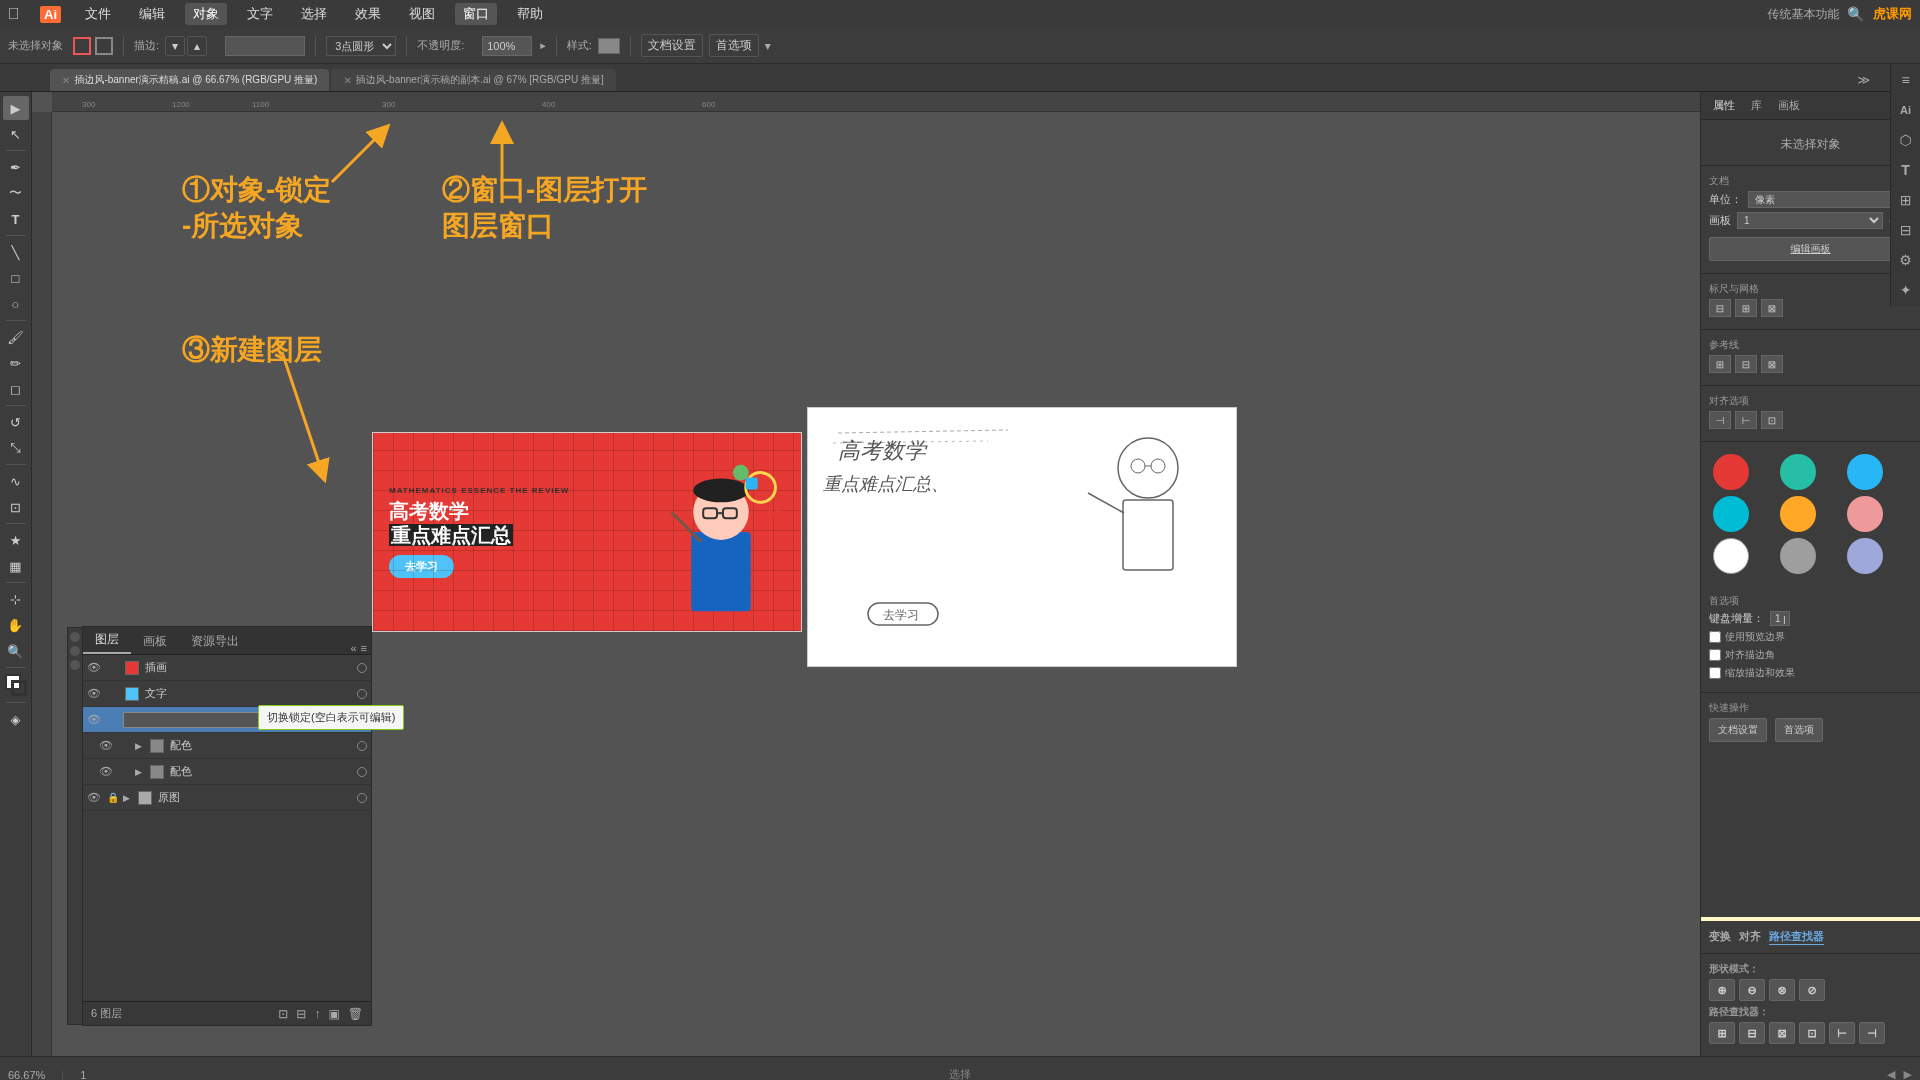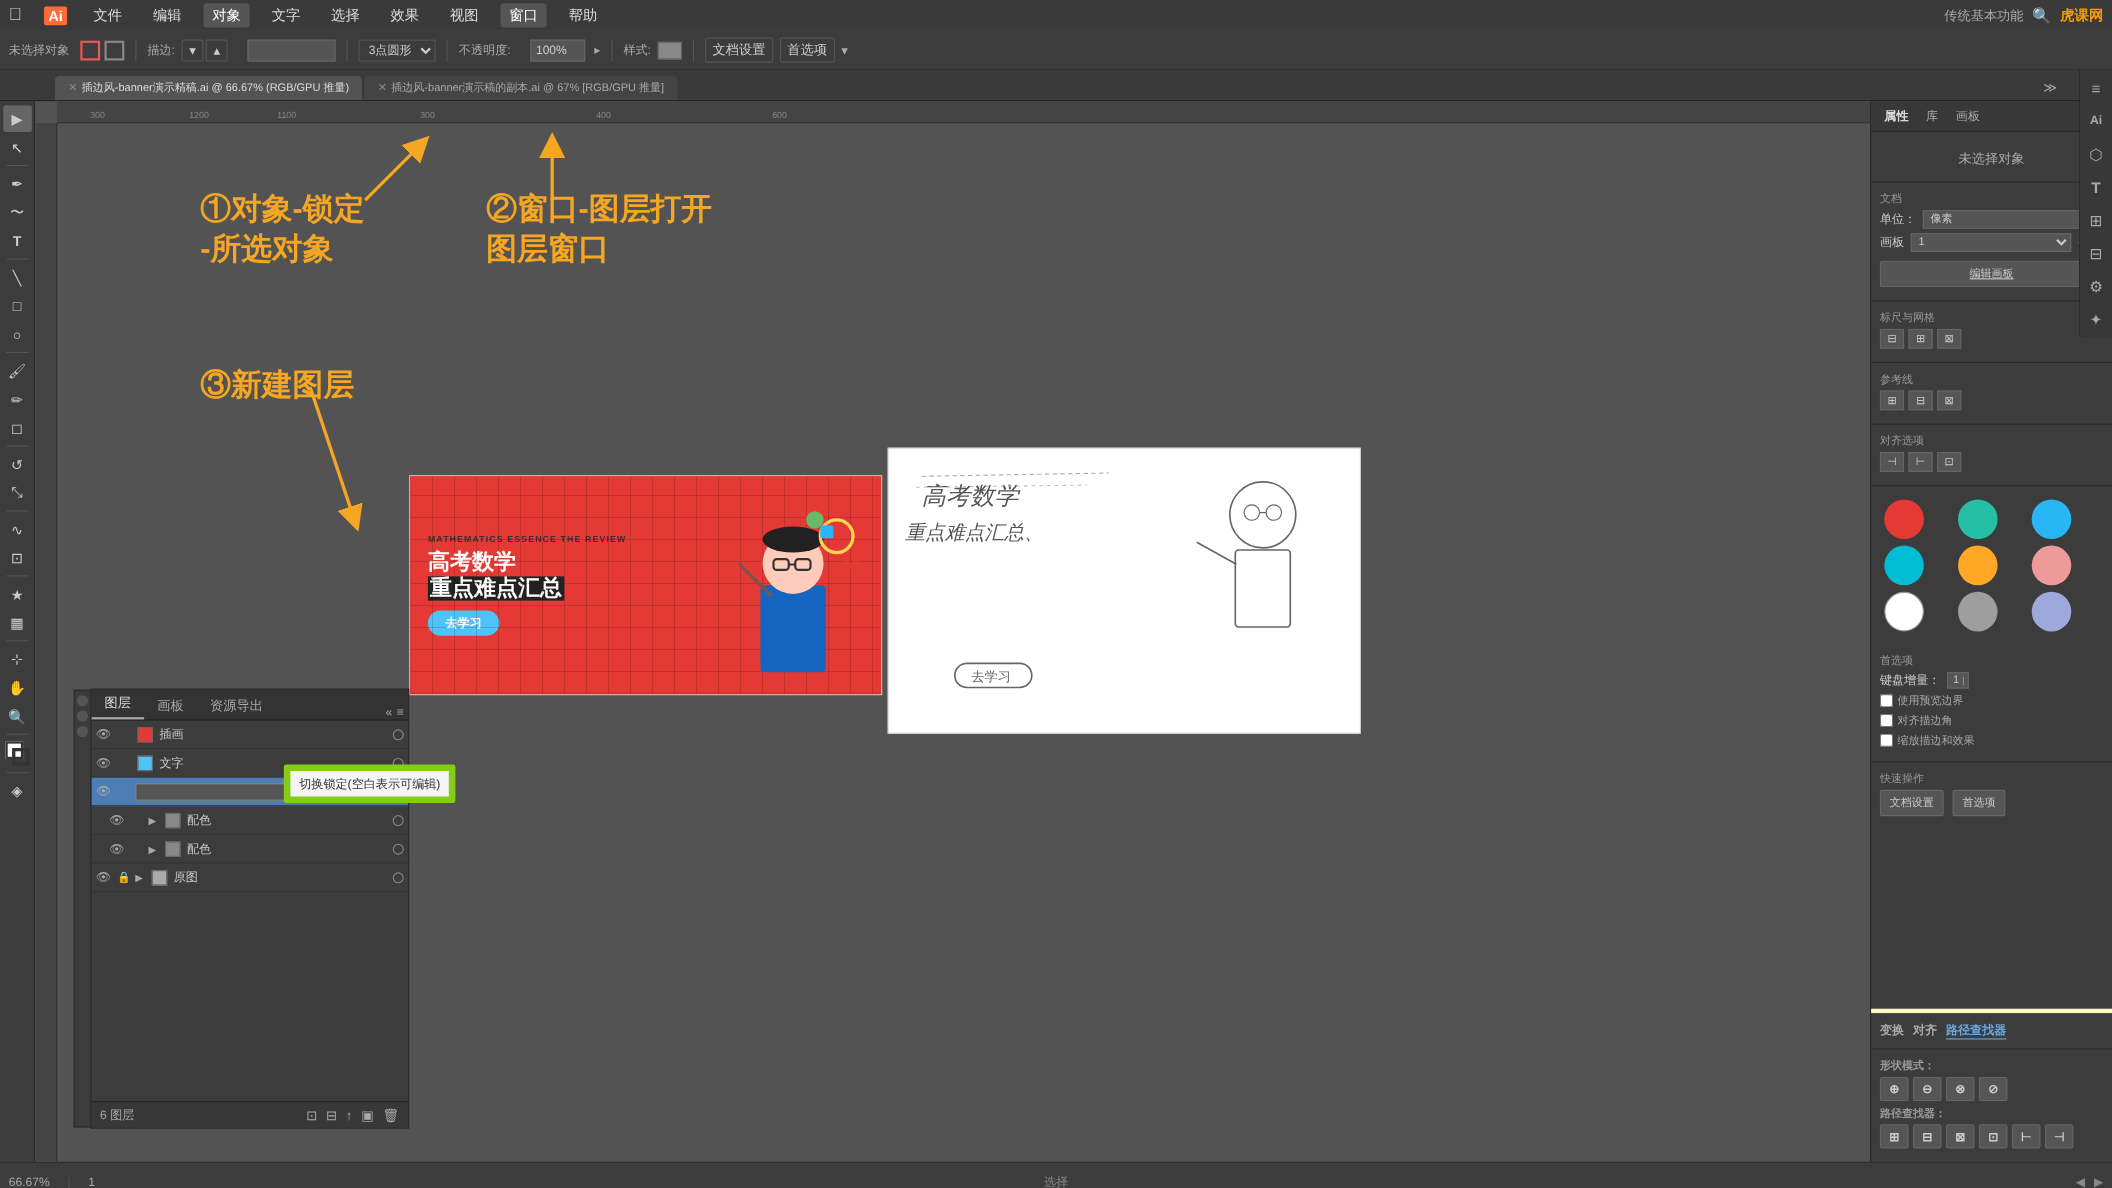--- a/index.html
+++ b/index.html
@@ -167,36 +167,36 @@
     .layer-indent { padding-left: 16px; }
     .layer-status-bar {
       height: 24px; background: #383838; border-top: 1px solid #222;
       display: flex; align-items: center; padding: 0 8px; gap: 8px;
       font-size: 11px; color: #aaa;
     }
     .status-icon { font-size: 12px; cursor: pointer; color: #aaa; }
 
     
     .tooltip {
-      position: absolute; background: #f5f5f5; border: 6px solid #84cc16;
+      position: absolute; background: #f5f5f5; border: 1px solid #84cc16;
       padding: 4px 8px; font-size: 11px; color: #333; white-space: nowrap;
       border-radius: 2px; z-index: 100; bottom: 295px; left: 175px; text-align: right;
     }
 
     
     .right-panel {
       width: 220px; background: #3c3c3c; border-left: 1px solid #2a2a2a;
       display: flex; flex-direction: column;
     }
     .right-panel-top {
       height: 28px; display: flex; align-items: center; padding: 0 8px;
       border-bottom: 1px solid #2a2a2a; gap: 8px; background: #383838;
     }
     .rpanel-tab { font-size: 11px; color: #aaa; cursor: pointer; padding: 2px 4px; }
-    .rpanel-tab.active { color: #ddd; font-weight: bold; }
+    .rpanel-tab.active { color: #ddd; }
 
     .props-section { padding: 8px; border-bottom: 1px solid #2a2a2a; }
     .props-row { display: flex; align-items: center; gap: 6px; margin-bottom: 4px; font-size: 11px; color: #ccc; }
     .props-select { background: #555; color: #ccc; border: 1px solid #666; font-size: 10px; padding: 1px 2px; flex: 1; }
     .props-input { background: #555; color: #ccc; border: 1px solid #666; font-size: 10px; padding: 1px 4px; width: 20px; }
 
     
     .color-swatches {
       display: grid; grid-template-columns: repeat(3, 1fr);
       gap: 6px; padding: 12px;

